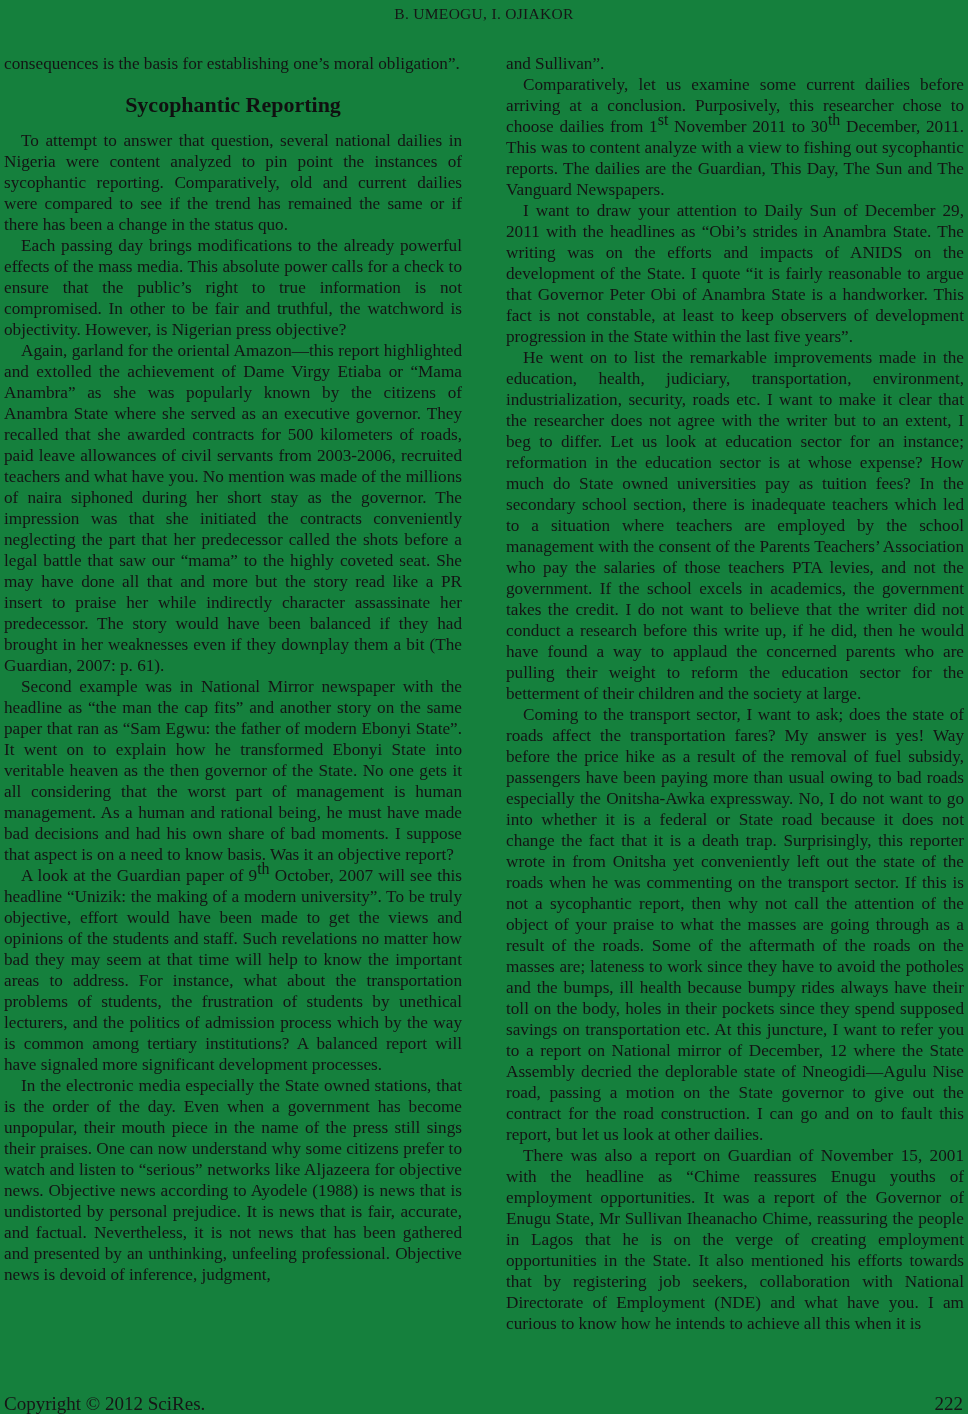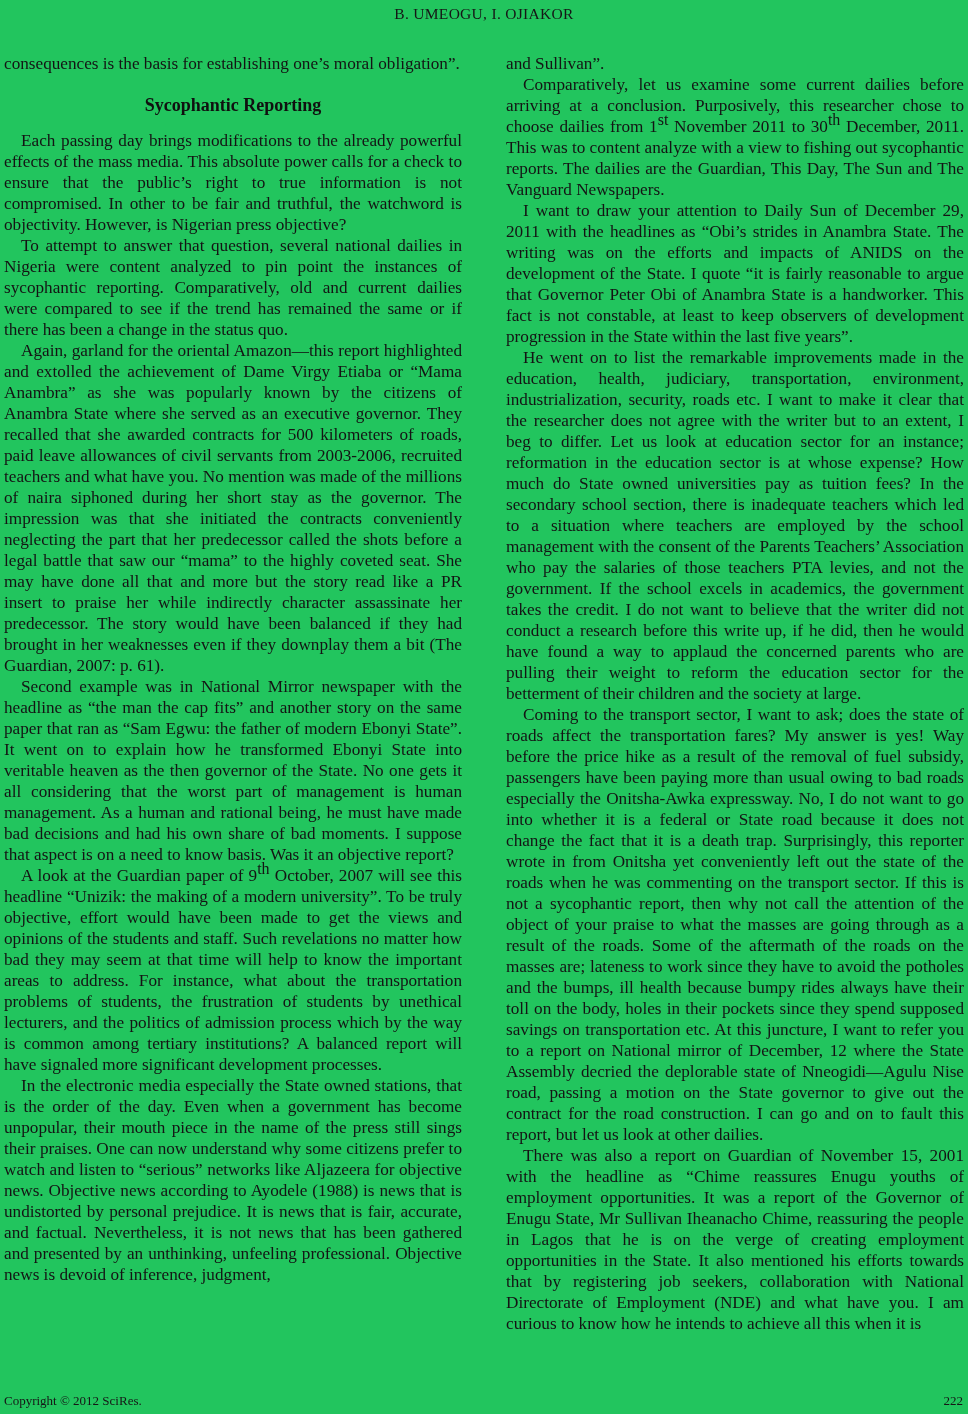--- a/index.html
+++ b/index.html
@@ -4,21 +4,21 @@
 <style>
   html, body {
     margin: 0;
     padding: 0;
     background: #ffffff;
   }
   .page {
     position: relative;
     width: 968px;
     height: 1414px;
-    background: #22c55e;
+    background: #15803d;
     font-family: "Liberation Serif", serif;
     color: #111111;
     overflow: hidden;
   }
   .running-header {
     position: absolute;
     top: 5px;
     left: 0;
     width: 100%;
     text-align: center;
@@ -42,57 +42,57 @@
     color: #141414;
   }
   .col p.para {
     margin: 0;
     text-indent: 17px;
   }
   .col p.para.noindent {
     text-indent: 0;
   }
   h2.section-heading {
-    font-size: 18px;
+    font-size: 22px;
     line-height: 26px;
     font-weight: bold;
     text-align: center;
     text-indent: 0;
     margin: 18px 0 12px 0;
     color: #101010;
   }
   sup {
     font-size: 16px;
     line-height: 0;
     vertical-align: super;
   }
   .footer {
     position: absolute;
     top: 1393px;
     left: 4px;
     width: 959px;
     display: flex;
     justify-content: space-between;
-    font-size: 13px;
+    font-size: 19px;
     color: #161616;
   }
 </style>
 </head>
 <body>
 
 <div class="page">
 
   <div class="running-header">B. UMEOGU, I. OJIAKOR</div>
 
   <div class="columns">
     <div class="col">
         <p class="para noindent">consequences is the basis for establishing one’s moral obligation”.</p>
         <h2 class="section-heading">Sycophantic Reporting</h2>
+        <p class="para">To attempt to answer that question, several national dailies in Nigeria were content analyzed to pin point the instances of sycophantic reporting. Comparatively, old and current dailies were compared to see if the trend has remained the same or if there has been a change in the status quo.</p>
         <p class="para">Each passing day brings modifications to the already powerful effects of the mass media. This absolute power calls for a check to ensure that the public’s right to true information is not compromised. In other to be fair and truthful, the watchword is objectivity. However, is Nigerian press objective?</p>
-        <p class="para">To attempt to answer that question, several national dailies in Nigeria were content analyzed to pin point the instances of sycophantic reporting. Comparatively, old and current dailies were compared to see if the trend has remained the same or if there has been a change in the status quo.</p>
         <p class="para">Again, garland for the oriental Amazon—this report highlighted and extolled the achievement of Dame Virgy Etiaba or “Mama Anambra” as she was popularly known by the citizens of Anambra State where she served as an executive governor. They recalled that she awarded contracts for 500 kilometers of roads, paid leave allowances of civil servants from 2003-2006, recruited teachers and what have you. No mention was made of the millions of naira siphoned during her short stay as the governor. The impression was that she initiated the contracts conveniently neglecting the part that her predecessor called the shots before a legal battle that saw our “mama” to the highly coveted seat. She may have done all that and more but the story read like a PR insert to praise her while indirectly character assassinate her predecessor. The story would have been balanced if they had brought in her weaknesses even if they downplay them a bit (The Guardian, 2007: p. 61).</p>
         <p class="para">Second example was in National Mirror newspaper with the headline as “the man the cap fits” and another story on the same paper that ran as “Sam Egwu: the father of modern Ebonyi State”. It went on to explain how he transformed Ebonyi State into veritable heaven as the then governor of the State. No one gets it all considering that the worst part of management is human management. As a human and rational being, he must have made bad decisions and had his own share of bad moments. I suppose that aspect is on a need to know basis. Was it an objective report?</p>
         <p class="para">A look at the Guardian paper of 9<sup>th</sup> October, 2007 will see this headline “Unizik: the making of a modern university”. To be truly objective, effort would have been made to get the views and opinions of the students and staff. Such revelations no matter how bad they may seem at that time will help to know the important areas to address. For instance, what about the transportation problems of students, the frustration of students by unethical lecturers, and the politics of admission process which by the way is common among tertiary institutions? A balanced report will have signaled more significant development processes.</p>
         <p class="para">In the electronic media especially the State owned stations, that is the order of the day. Even when a government has become unpopular, their mouth piece in the name of the press still sings their praises. One can now understand why some citizens prefer to watch and listen to “serious” networks like Aljazeera for objective news. Objective news according to Ayodele (1988) is news that is undistorted by personal prejudice. It is news that is fair, accurate, and factual. Nevertheless, it is not news that has been gathered and presented by an unthinking, unfeeling professional. Objective news is devoid of inference, judgment,</p>
       </div>
     <div class="col">
         <p class="para noindent">and Sullivan”.</p>
         <p class="para">Comparatively, let us examine some current dailies before arriving at a conclusion. Purposively, this researcher chose to choose dailies from 1<sup>st</sup> November 2011 to 30<sup>th</sup> December, 2011. This was to content analyze with a view to fishing out sycophantic reports. The dailies are the Guardian, This Day, The Sun and The Vanguard Newspapers.</p>
         <p class="para">I want to draw your attention to Daily Sun of December 29, 2011 with the headlines as “Obi’s strides in Anambra State. The writing was on the efforts and impacts of ANIDS on the development of the State. I quote “it is fairly reasonable to argue that Governor Peter Obi of Anambra State is a handworker. This fact is not constable, at least to keep observers of development progression in the State within the last five years”.</p>
         <p class="para">He went on to list the remarkable improvements made in the education, health, judiciary, transportation, environment, industrialization, security, roads etc. I want to make it clear that the researcher does not agree with the writer but to an extent, I beg to differ. Let us look at education sector for an instance; reformation in the education sector is at whose expense? How much do State owned universities pay as tuition fees? In the secondary school section, there is inadequate teachers which led to a situation where teachers are employed by the school management with the consent of the Parents Teachers’ Association who pay the salaries of those teachers PTA levies, and not the government. If the school excels in academics, the government takes the credit. I do not want to believe that the writer did not conduct a research before this write up, if he did, then he would have found a way to applaud the concerned parents who are pulling their weight to reform the education sector for the betterment of their children and the society at large.</p>

